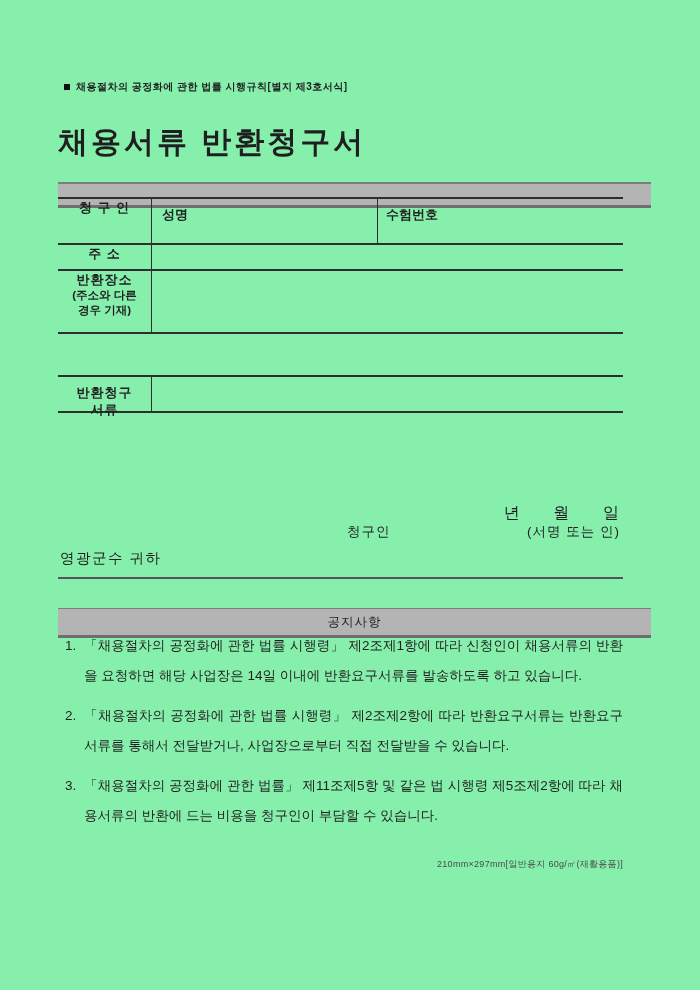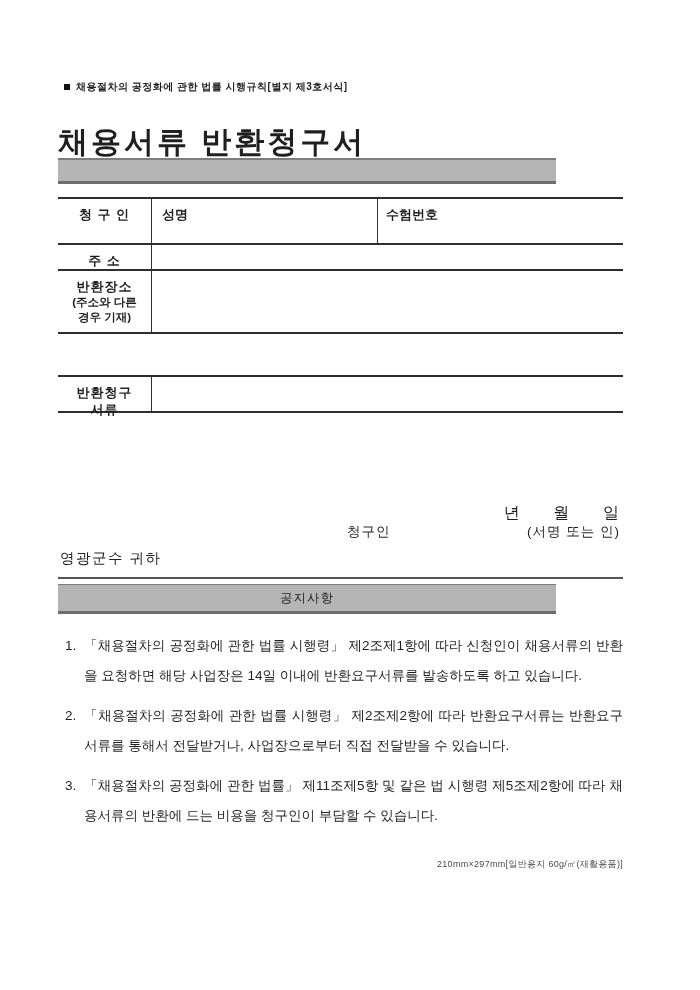--- a/index.html
+++ b/index.html
@@ -1,20 +1,20 @@
 <!DOCTYPE html>
 <html><head>
 <meta charset="utf-8">
 <style>
   html, body { margin: 0; padding: 0; background: #e9e9e9; }
   .page {
     position: relative;
     width: 700px; height: 990px;
     margin: 0 auto;
-    background: #ffffff;
+    background: #86efac;
     font-family: "Liberation Sans", "DejaVu Sans", sans-serif;
     color: #1f1f1f;
     overflow: hidden;
   }
   .abs { position: absolute; }
 
   
   .form-note {
     left: 64px; top: 80px;
     font-size: 10px; font-weight: bold; letter-spacing: 0.5px;
@@ -25,25 +25,26 @@
   
   .form-title {
     left: 58px; top: 122px; width: 565px;
     text-align: left;
     font-size: 30px; font-weight: bold; letter-spacing: 3px;
     white-space: nowrap;
   }
 
   
   .gray-bar {
-    left: 58px; width: 498px;
+    left: 58px; width: 593px;
     background: #b4b4b4;
     border-top: 2px solid #7d7d7d;
     border-bottom: 3px solid #6e6e6e;
     box-sizing: content-box;
+    margin-top: 24px;
   }
   .bar-title-divider { top: 158px; height: 21px; }
   .bar-notice {
     top: 584px; height: 26px;
     border-top-width: 1px;
     text-align: center; line-height: 26px;
     font-size: 12.5px; letter-spacing: 1px;
   }
   .notice-topline { left: 58px; top: 577px; width: 565px; border-top: 2px solid #555; height: 0; }
 
@@ -56,21 +57,20 @@
   }
   .t-claimant { top: 197px; }
   .t-documents { top: 375px; }
   .trow { display: flex; box-sizing: border-box; }
   .trow + .trow { border-top: 2px solid #2e2e2e; }
   .cell { box-sizing: border-box; }
   .c-label {
     width: 94px;
     border-right: 1px solid #2e2e2e;
     display: flex; flex-direction: column; align-items: center;
-    padding-top: 7px;
     font-size: 13px; font-weight: bold; letter-spacing: 1px;
     text-align: center;
   }
   .c-mid { width: 226px; border-right: 1px solid #2e2e2e; padding: 7px 0 12px 10px; font-size: 13px; font-weight: bold; }
   .c-right { flex: 1; padding: 7px 0 0 8px; font-size: 13px; font-weight: bold; }
   .c-span { flex: 1; }
   .row-h1 { height: 44px; }
   .row-h2 { height: 26px; }
   .row-h3 { height: 63px; }
   .row-docs { height: 34px; }

